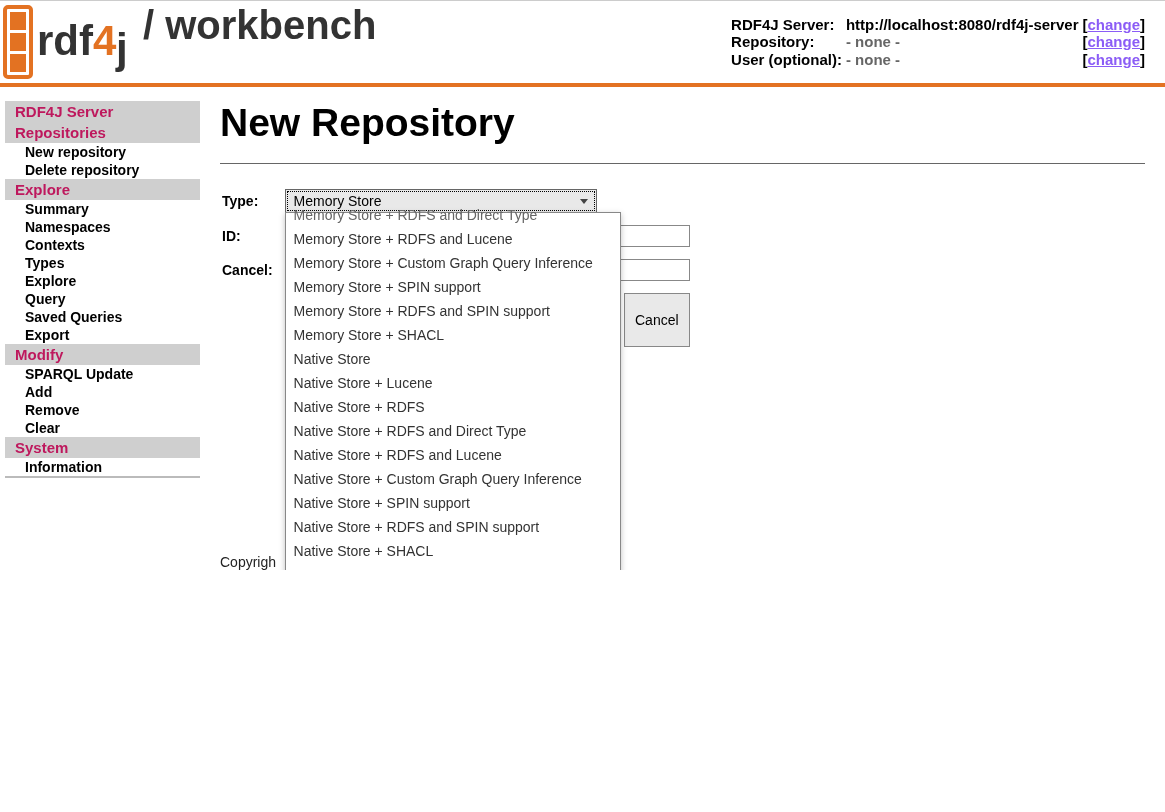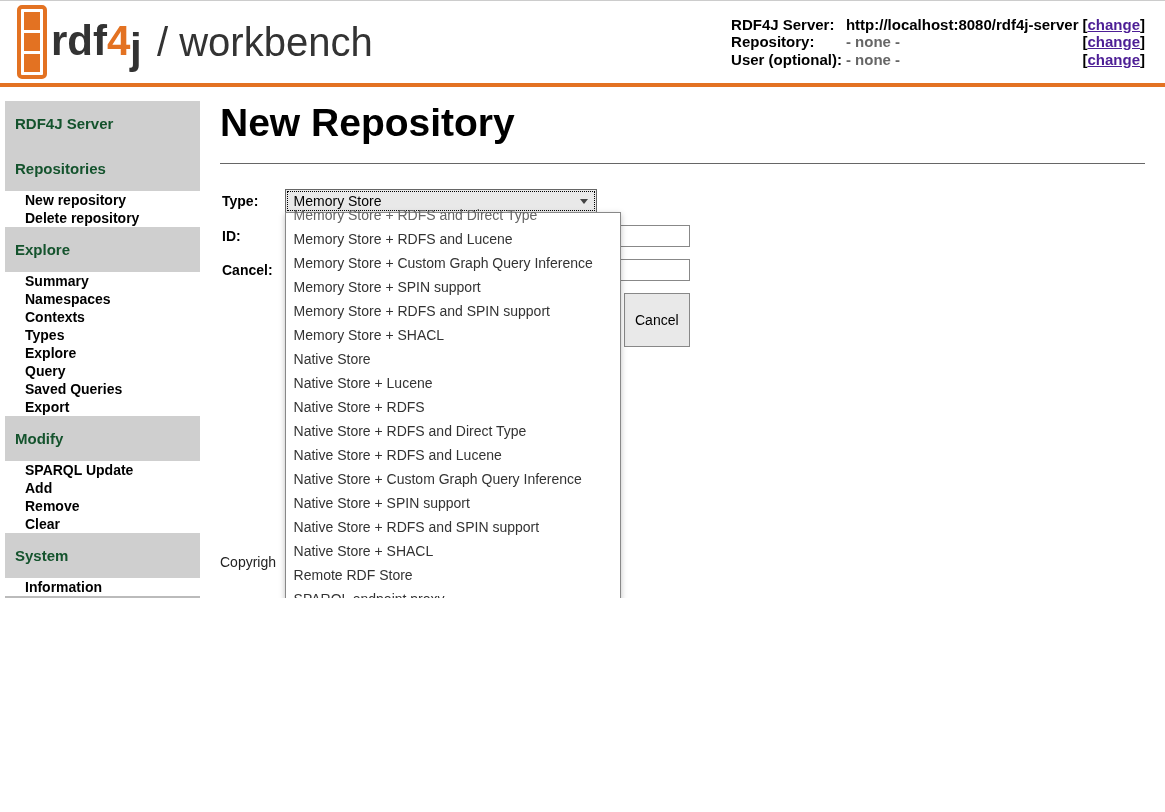--- a/index.html
+++ b/index.html
@@ -17,58 +17,57 @@
   .header {
     display: flex;
     justify-content: space-between;
     align-items: center;
     padding: 2px 18px 2px 0;
     border-bottom: 4px solid #e37222;
     min-height: 80px;
   }
   .logo {
     display: flex;
-    align-items: center;
     gap: 14px;
-    padding-left: 17px;
+    padding-left: 3px;
   }
   .logo svg { display: block; }
   .logo-text {
     font-size: 40px;
-    font-weight: 400;
+    font-weight: 700;
     color: #333;
     margin-left: -4px;
   }
   .server-info {
     font-size: 15px;
     line-height: 1.15;
   }
   .server-info table { border-collapse: collapse; }
   .server-info td { padding: 0 2px; white-space: nowrap; vertical-align: top; }
   .si-label { font-weight: bold; }
   .si-value { font-weight: bold; color: #666; }
-  .si-change a { color: #4c1d95; text-decoration: underline; font-weight: bold; cursor: pointer; }
+  .si-change a { color: #8b5cf6; text-decoration: underline; font-weight: bold; cursor: pointer; }
   .si-change { font-weight: bold; }
   .content-area {
     display: flex;
     align-items: flex-start;
     padding-top: 14px;
   }
   .sidebar {
     width: 195px;
     flex-shrink: 0;
     margin-right: 20px;
     margin-left: 5px;
   }
   .side-header {
     background: #cfcfcf;
     font-weight: bold;
-    padding: 14px 10px;
+    padding: 2px 10px;
     font-size: 15px;
-    color: #14532d;
+    color: #be185d;
   }
   .side-item {
     padding: 1px 20px;
     font-weight: bold;
     font-size: 14px;
     color: #000;
     cursor: pointer;
   }
   .main {
     flex: 1;

